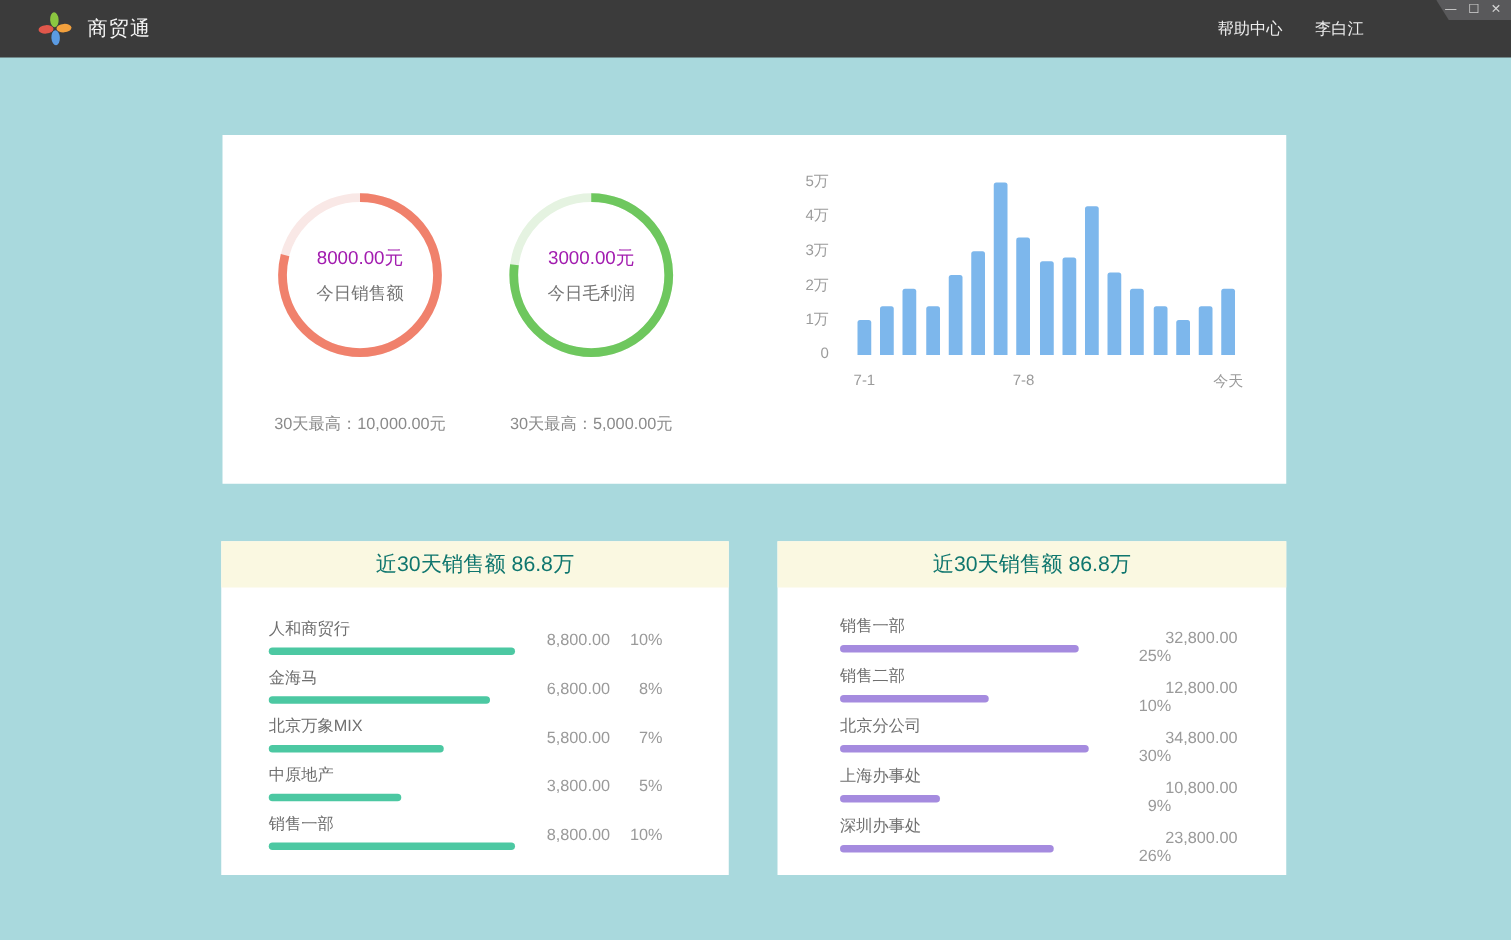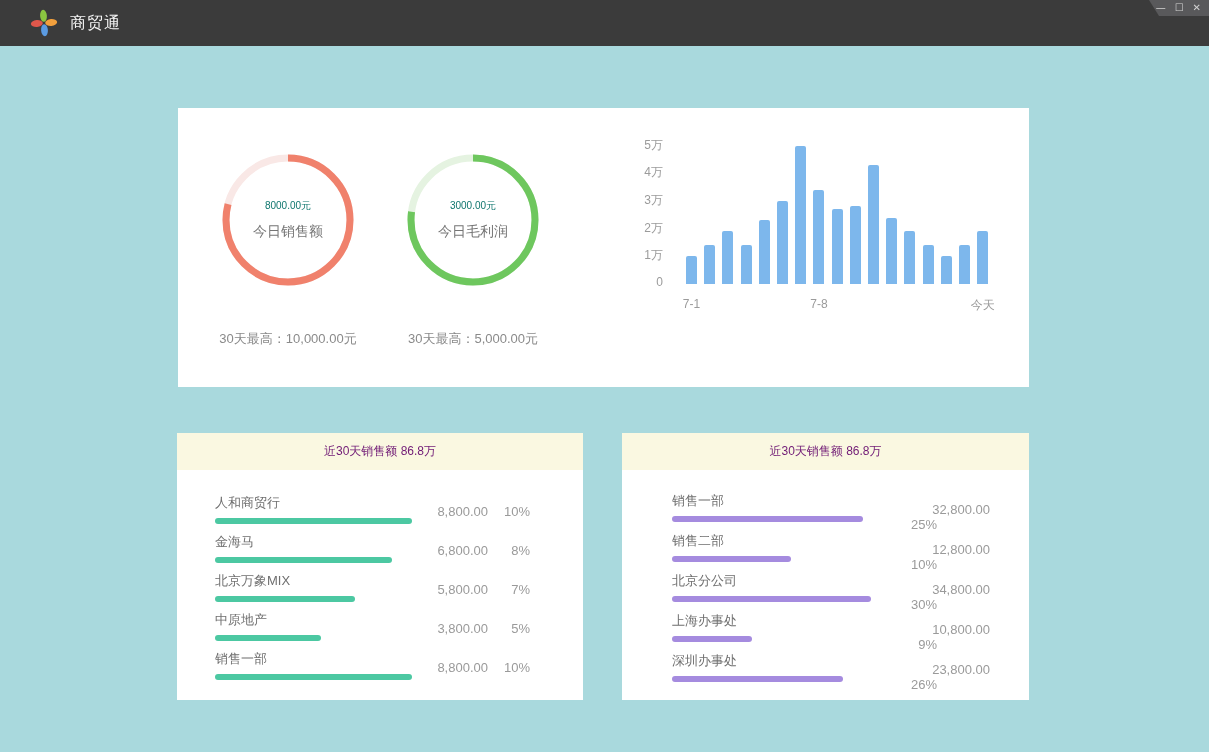--- a/index.html
+++ b/index.html
@@ -25,31 +25,31 @@
     padding-right:8px;box-sizing:border-box;
   }
   .win-btn{color:#d3d3d3;font-size:10px;line-height:10px;cursor:pointer;font-family:"DejaVu Sans",sans-serif;}
   
   .card{position:absolute;background:#ffffff;}
   .top-card{left:178px;top:108px;width:851px;height:279px;}
   .left-card{left:177px;top:433px;width:406px;height:267px;}
   .right-card{left:622px;top:433px;width:407px;height:267px;}
   .card-header{
     height:37px;background:#faf8e1;display:flex;align-items:center;justify-content:center;
-    color:#701a75;font-size:12px;
+    color:#0f766e;font-size:17px;
   }
   
   .donut-block{position:absolute;width:136px;height:136px;top:44px;}
   .donut-0{left:42px;}
   .donut-1{left:227px;}
   .donut-center{
     position:absolute;left:0;top:0;width:136px;height:136px;
     display:flex;flex-direction:column;align-items:center;justify-content:center;gap:10px;
   }
-  .donut-value{font-size:10px;color:#0f766e;}
+  .donut-value{font-size:15px;color:#a21caf;}
   .donut-caption{font-size:14px;color:#757575;}
   .donut-footer{position:absolute;width:220px;text-align:center;top:222px;font-size:13px;color:#8a8a8a;}
   .footer-0{left:0px;}
   .footer-1{left:185px;}
   
   .barchart{position:absolute;left:440px;top:27px;width:400px;height:220px;}
   .y-label{position:absolute;left:1px;width:44px;text-align:right;font-size:12px;color:#9b9b9b;}
   .x-label{position:absolute;width:50px;text-align:center;font-size:12px;color:#9b9b9b;top:162px;}
   .bar{position:absolute;width:11px;border-radius:2px 2px 0 0;}
   .chart-title{position:absolute;left:517px;top:220px;width:300px;text-align:center;font-size:14px;color:#666;}
@@ -76,20 +76,24 @@
     <g transform="translate(14,14)">
       <g transform="rotate(-18)">
         <ellipse cx="0" cy="-7.2" rx="3.4" ry="6" fill="#8bc640" transform="rotate(14)"></ellipse>
         <ellipse cx="7.2" cy="0" rx="6" ry="3.4" fill="#f2a03d" transform="rotate(14)"></ellipse>
         <ellipse cx="0" cy="7.2" rx="3.4" ry="6" fill="#5b9be2" transform="rotate(14)"></ellipse>
         <ellipse cx="-7.2" cy="0" rx="6" ry="3.4" fill="#e0574b" transform="rotate(14)"></ellipse>
       </g>
     </g>
   </svg>
   <div class="app-title">商贸通</div>
+  <div class="tb-right">
+    <div class="tb-link">帮助中心</div>
+    <div class="tb-link">李白江</div>
+  </div>
   <div class="win-controls" id="win-controls">
       <span class="win-btn">—</span>
       <span class="win-btn">☐</span>
       <span class="win-btn">✕</span>
     </div>
 </div>
 
 <div class="card top-card">
 
   <div class="donut-block donut-0"><svg width="136" height="136">

